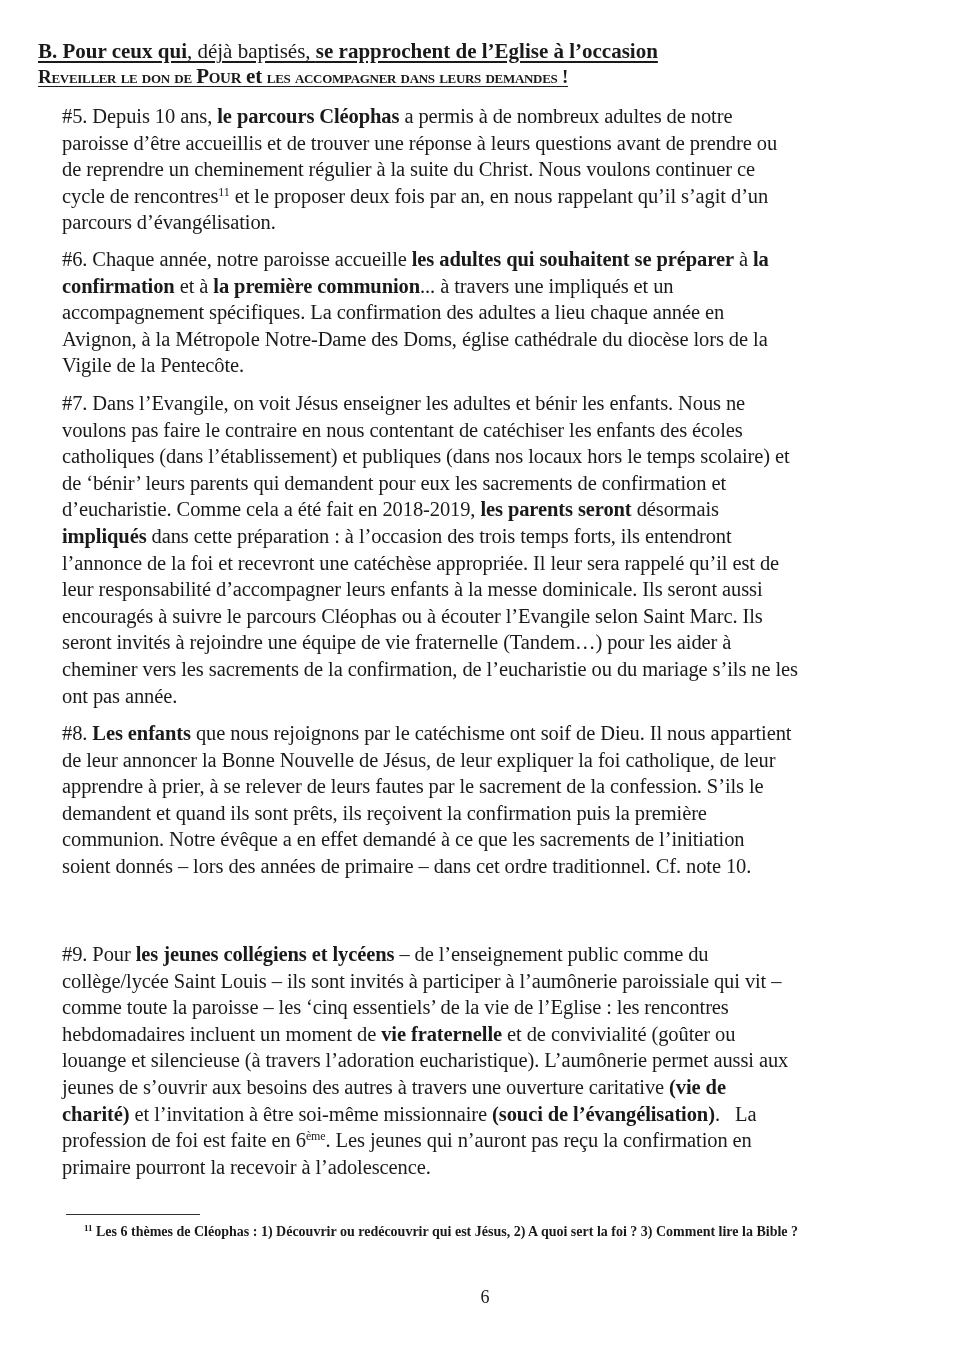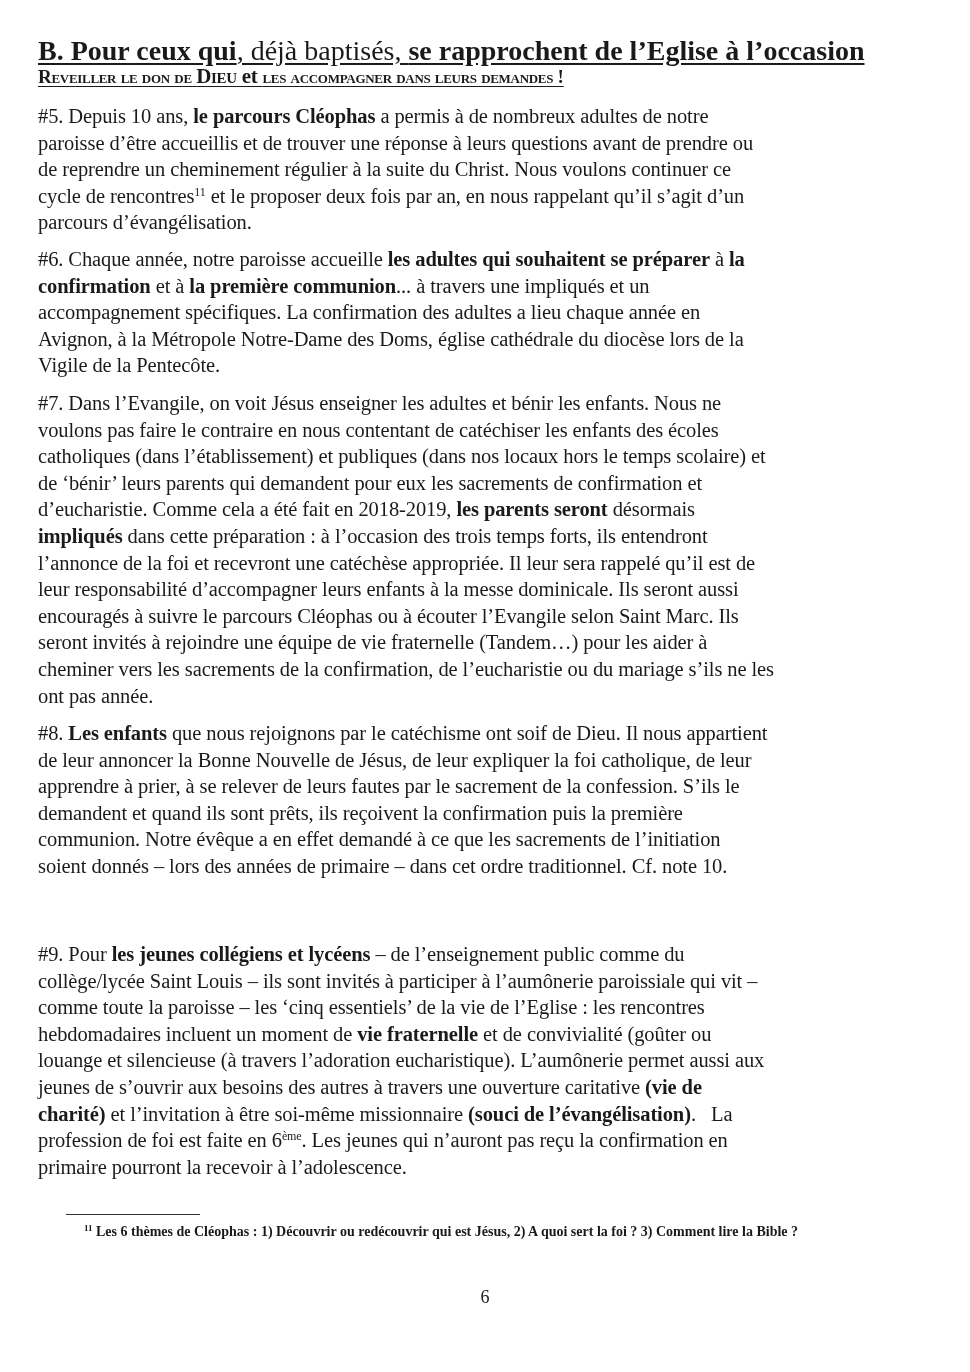--- a/index.html
+++ b/index.html
@@ -1,42 +1,42 @@
 <!DOCTYPE html>
 <html><head>
 <meta charset="utf-8">
 <style>
   html, body { margin: 0; padding: 0; background: #ffffff; }
   body { width: 970px; height: 1372px; position: relative; overflow: hidden; color: #1a1a1a; }
   .page { position: absolute; left: 0; top: 0; width: 970px; height: 1372px; background: #fff; }
   .txt { font-family: "Liberation Serif", serif; font-size: 20.5px; line-height: 26.6px; letter-spacing: -0.1px; }
   .heading { position: absolute; left: 38px; top: 38px; width: 880px; }
-  .h-line1 { font-family: "Liberation Serif", serif; font-size: 28px; line-height: 26px; text-decoration: underline; text-underline-offset: 3px; white-space: nowrap; }
+  .h-line1 { font-family: "Liberation Serif", serif; font-size: 21px; line-height: 26px; text-decoration: underline; text-underline-offset: 3px; white-space: nowrap; }
   .h-line1 b { font-weight: bold; }
   .h-line2 { font-family: "Liberation Serif", serif; font-size: 19px; line-height: 24px; text-decoration: underline; text-underline-offset: 3px; font-variant: small-caps; white-space: nowrap; font-weight: bold; letter-spacing: -0.3px; }
   .h-line2 .big { font-size: 21px; }
   .para { position: absolute; left: 38px; width: 880px; margin: 0; }
-  .para .line { display: block; white-space: nowrap; }
+  .para .line { display: block; white-space: nowrap; margin-left: 24px; }
   b { font-weight: bold; }
   sup { font-size: 12px; line-height: 0; vertical-align: 7px; }
   .fn-rule { position: absolute; left: 66px; top: 1214px; width: 134px; height: 1px; background: #333; }
   .footnote { position: absolute; left: 38px; top: 1222px; width: 880px; font-family: "Liberation Serif", serif; font-size: 14px; line-height: 20px; }
   .footnote .line { display: block; white-space: nowrap; }
   .footnote .first { padding-left: 46px; font-weight: bold; }
   .footnote sup { font-size: 9px; vertical-align: 5px; }
   .page-number { position: absolute; left: 0; width: 970px; top: 1287px; text-align: center; font-family: "Liberation Serif", serif; font-size: 18px; }
 </style>
 </head>
 <body>
 
 <div class="page">
 
   <div class="heading">
     <div class="h-line1"><b>B. Pour ceux qui</b><span>, déjà baptisés, </span><b>se rapprochent de l’Eglise à l’occasion</b></div>
-    <div class="h-line2"><span>Reveiller le don de </span><span class="big">Dieu</span><span class="big" style="font-variant:normal"> et </span><span>les accompagner dans leurs demandes !</span></div>
+    <div class="h-line2"><span>Reveiller le don de </span><span class="big">Pour</span><span class="big" style="font-variant:normal"> et </span><span>les accompagner dans leurs demandes !</span></div>
   </div>
 
   <div class="para txt" style="top:103px">
     <span class="line"><span>#5. Depuis 10 ans, </span><b>le parcours Cléophas</b><span> a permis à de nombreux adultes de notre</span></span>
     <span class="line">paroisse d’être accueillis et de trouver une réponse à leurs questions avant de prendre ou</span>
     <span class="line">de reprendre un cheminement régulier à la suite du Christ. Nous voulons continuer ce</span>
     <span class="line"><span>cycle de rencontres</span><sup>11</sup><span> et le proposer deux fois par an, en nous rappelant qu’il s’agit d’un</span></span>
     <span class="line">parcours d’évangélisation.</span>
   </div>
 

